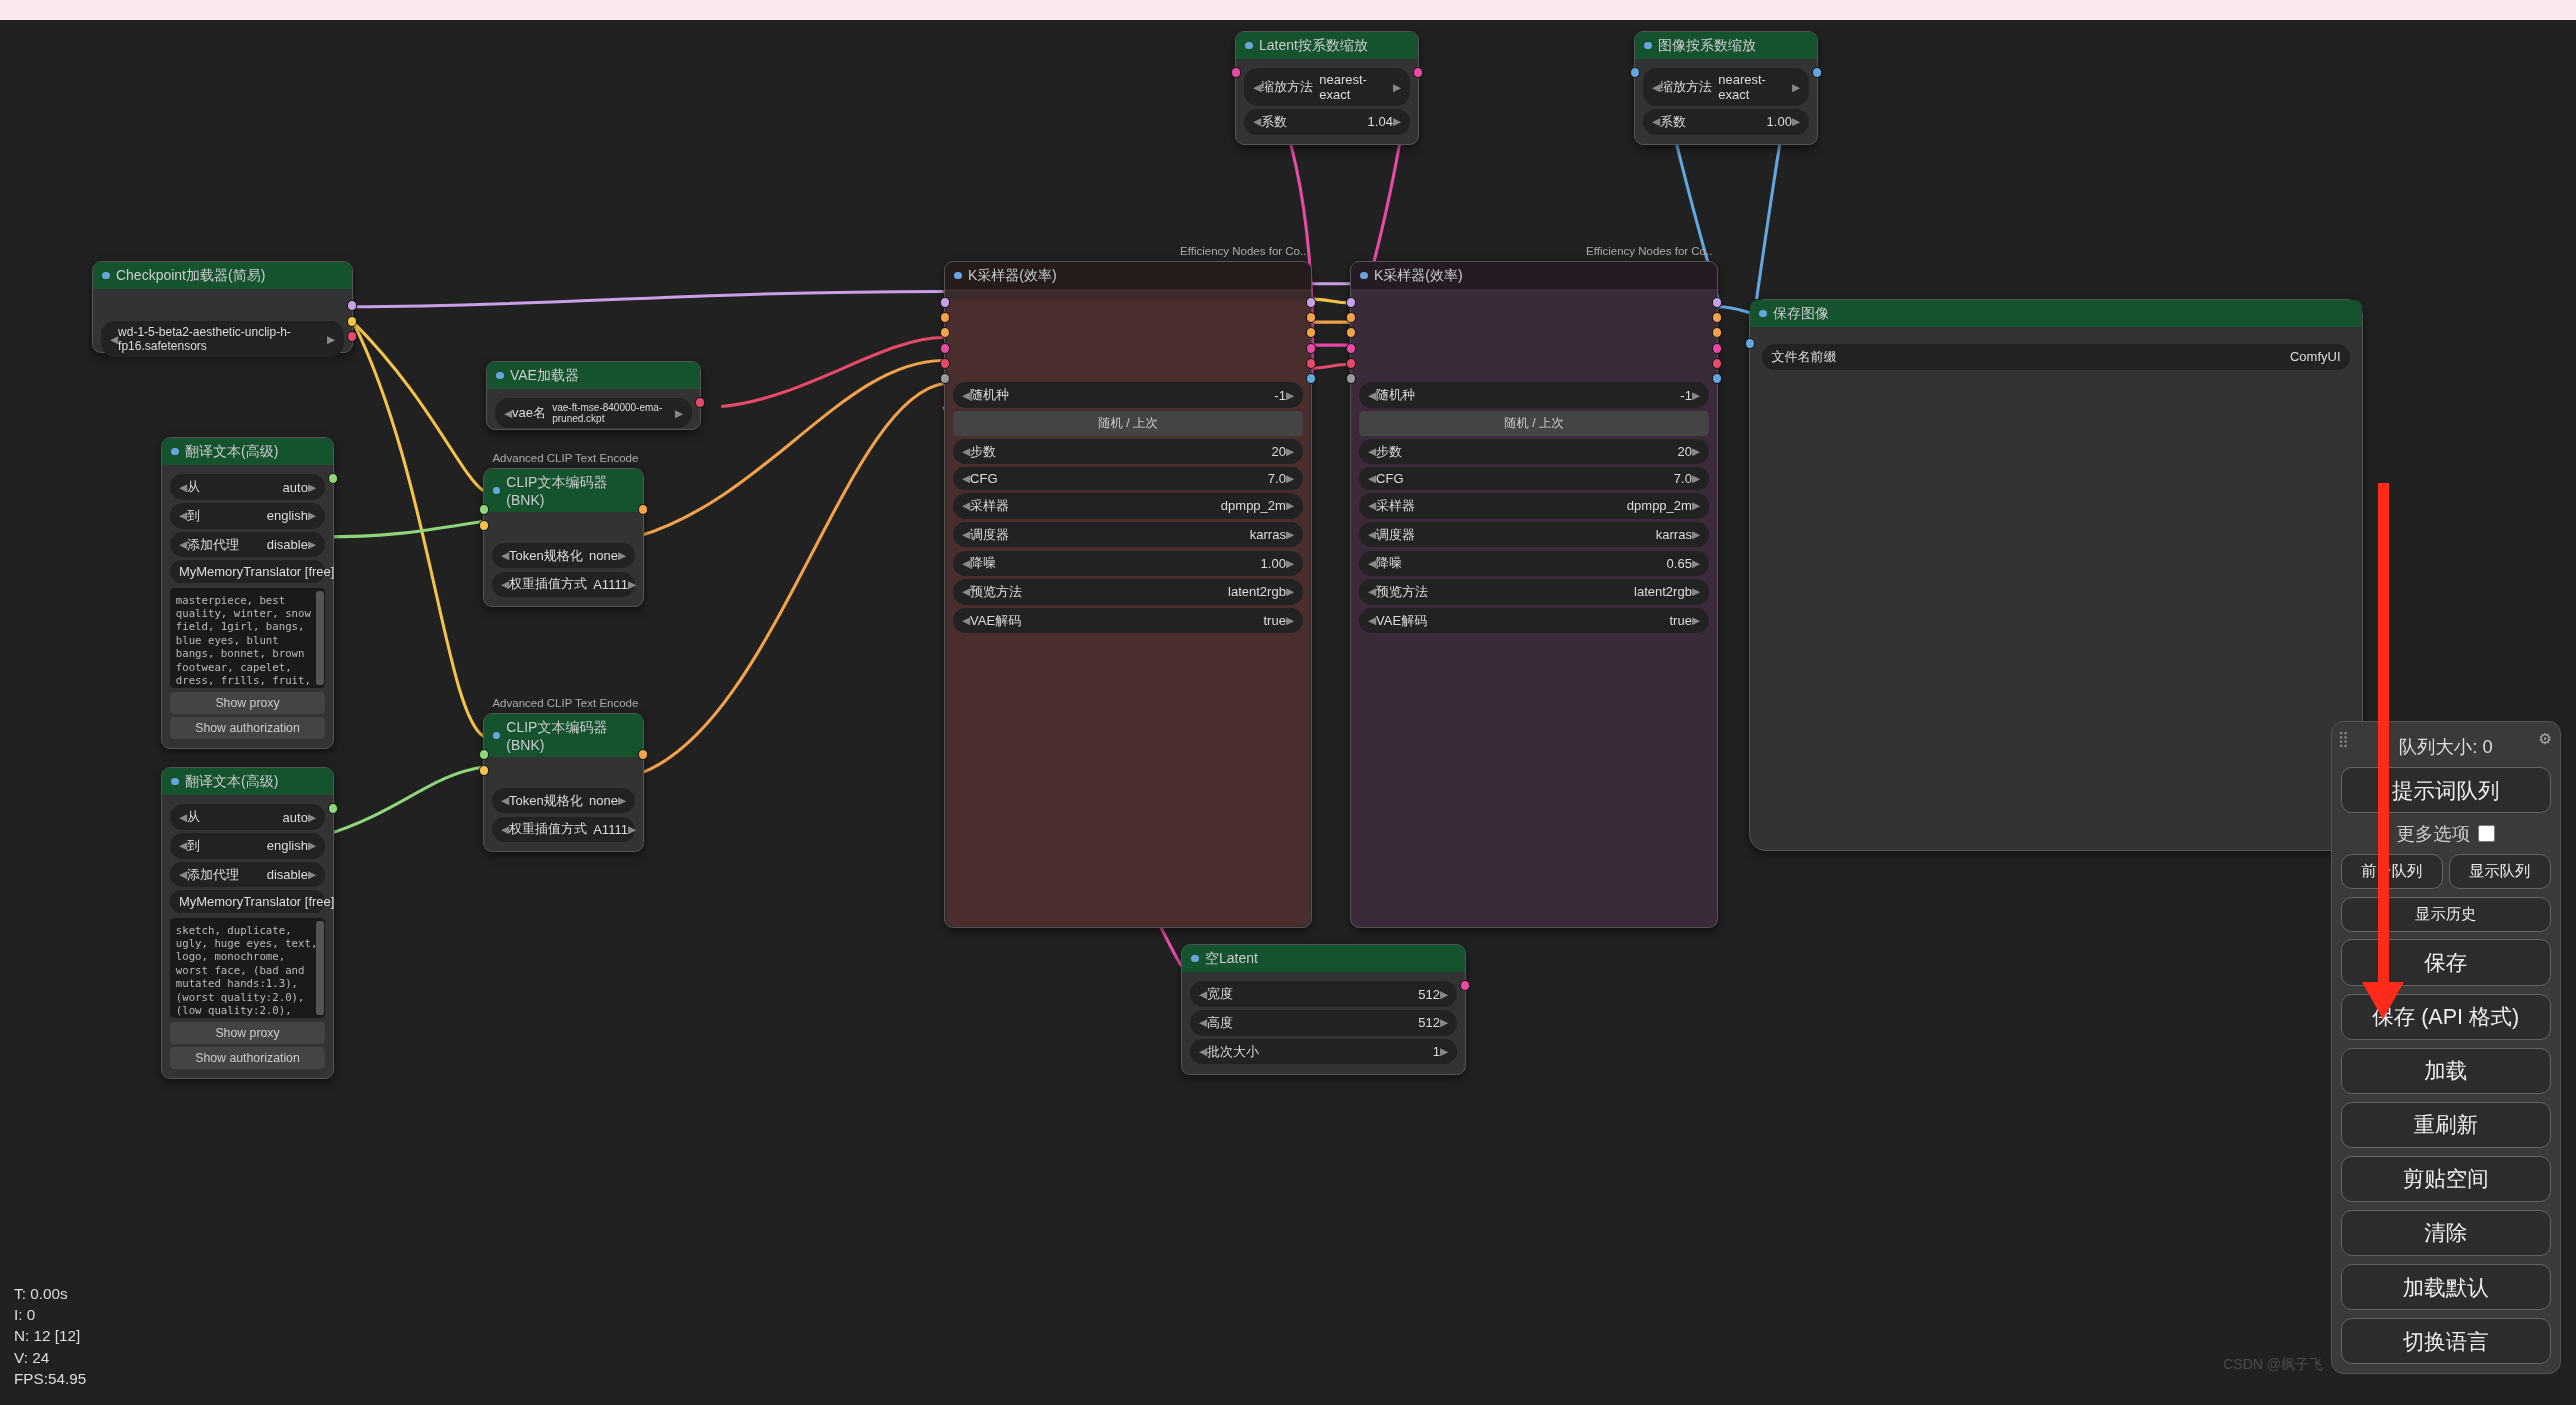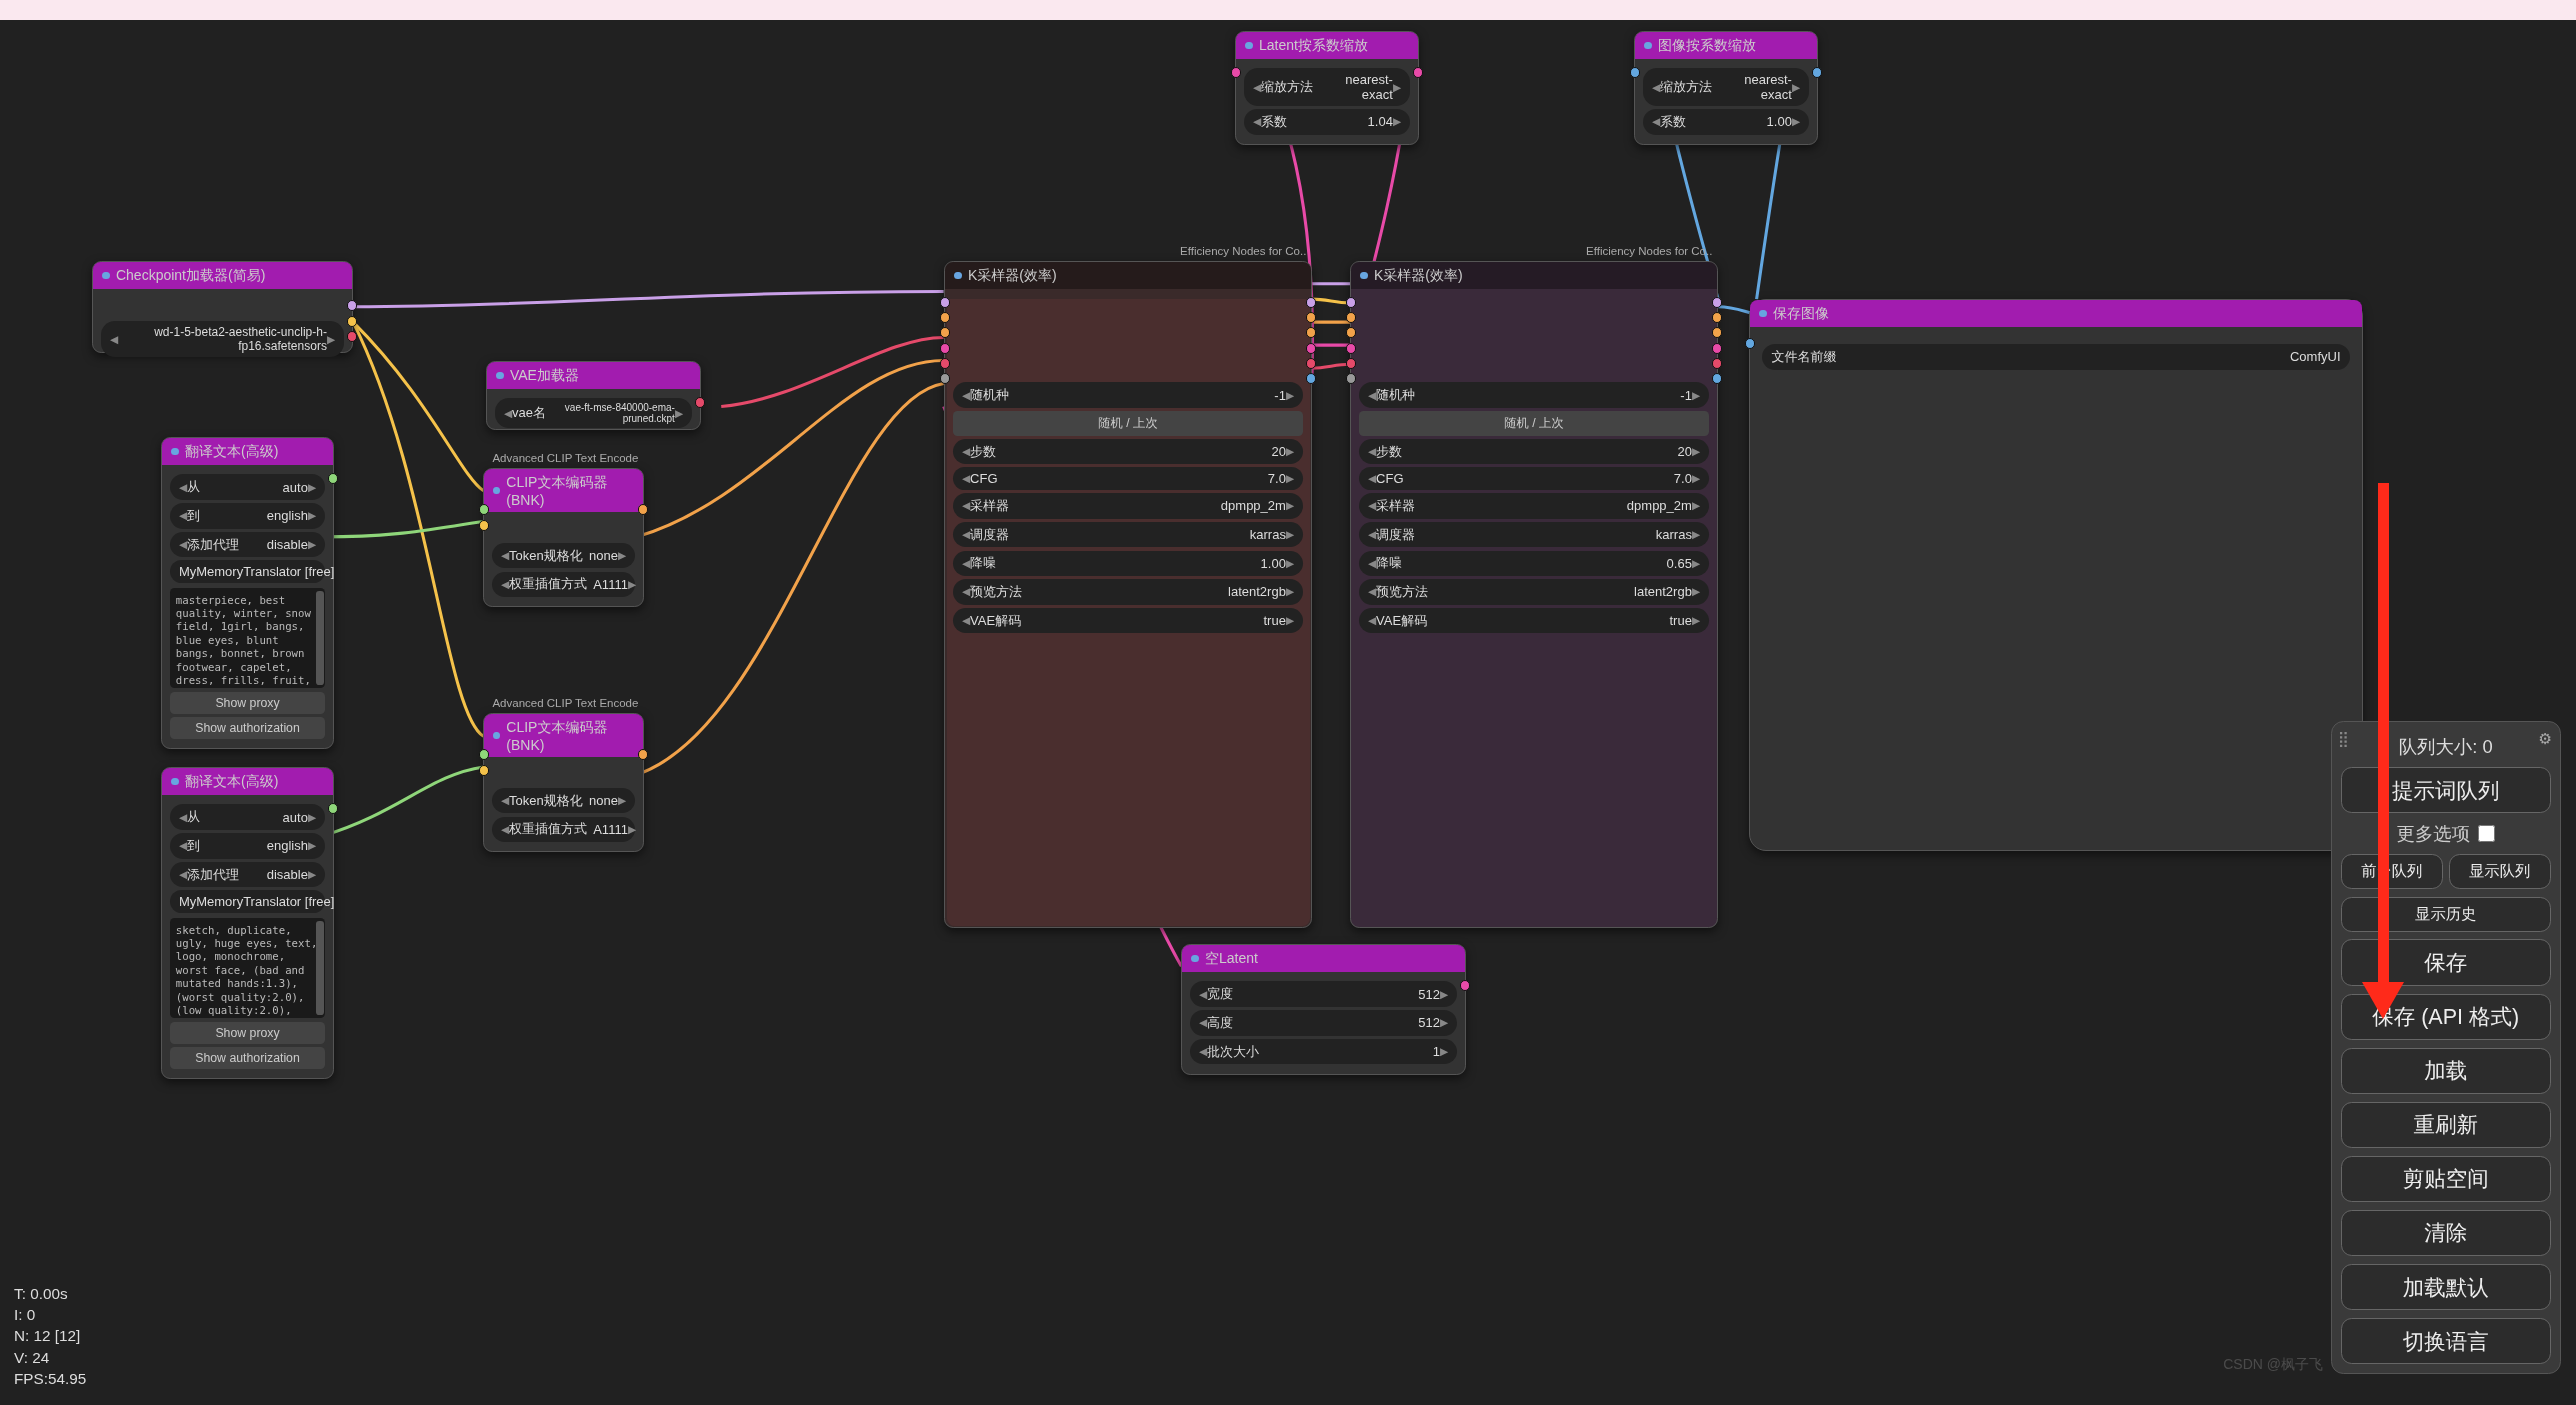--- a/index.html
+++ b/index.html
@@ -9,21 +9,21 @@
 .canvas { position: absolute; inset: 0; }
 
 .node {
   position: absolute;
   background: #333;
   border: 0.8px solid #555;
   border-radius: 9.2px;
   box-shadow: 0 3.1px 9.2px rgba(0,0,0,0.5);
 }
 .node-title {
-  background: #a21caf;
+  background: #14532d;
   padding: 4.6px 9.2px;
   border-radius: 7.7px 7.7px 0 0;
   font-size: 14px;
   display: flex;
   align-items: center;
   gap: 6.1px;
 }
 .node-title .dot { width: 7.7px; height: 7.7px; border-radius: 50%; background: #68a5e0; }
 .node-body { padding: 6.1px 0; }
 .node-badge { position: absolute; top: -17px; right: 4.6px; font-size: 11.5px; color: #aaa; }
@@ -34,21 +34,21 @@
   border-radius: 14px;
   padding: 3.8px 9.2px;
   display: flex;
   align-items: center;
   justify-content: space-between;
   font-size: 13px;
   color: #ddd;
 }
 .widget .arrow { color: #888; font-size: 10.7px; }
 .widget .wname { flex: 0 0 auto; margin-right: 6.1px; }
-.widget .wval { margin-left: auto; text-align: right; }
+.widget .wval { margin-left: auto; text-align: left; }
 
 .textarea-w {
   margin: 4.6px 7.7px;
   background: #1a1a1a;
   border-radius: 4.6px;
   padding: 6.1px;
   font-size: 10.7px;
   color: #bbb;
   height: 100px;
   overflow: hidden;

